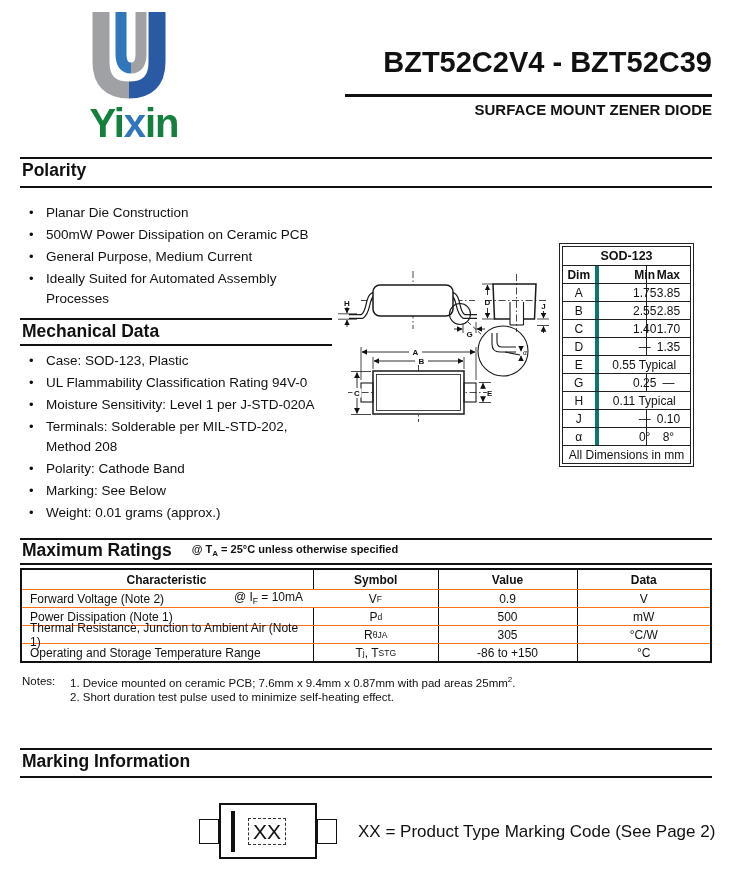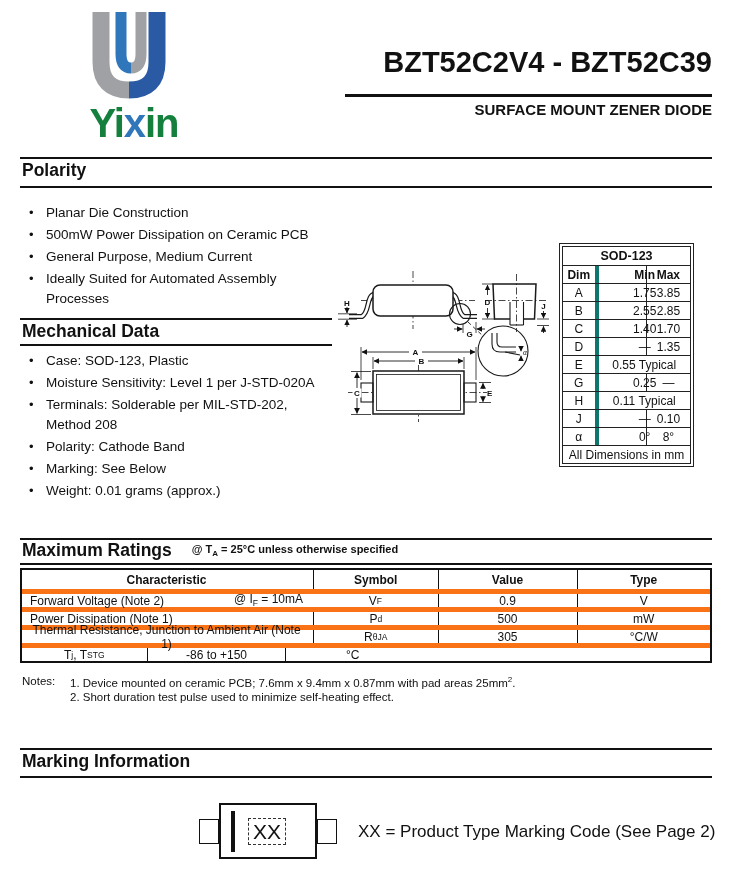--- a/index.html
+++ b/index.html
@@ -35,21 +35,21 @@
   .dt-dim { width:28%; border-right:4px solid #0f766e; }
   .dt-min { width:38%; border-right:1px solid #222;padding-left:45px; }
   .dt-max { width:34%; }
   .dt-rest { width:72%; }
   .dt-hdr .dt-c { font-weight:bold; }
   .dt-foot { justify-content:center; }
 
   
   .mrtable { position:absolute; left:20px; top:568px; width:692px; border:2px solid #111; background:#fff; }
   .mr-row { display:flex; height:18px; font-size:12px; align-items:stretch; }
-  .mr-row + .mr-row { border-top:5px solid #f97316;text-align:center; }
+  .mr-row + .mr-row { border-top:1px solid #f97316; }
   .mr-hdr { height:19px; font-weight:bold; }
   .mr-c { display:flex; align-items:center; justify-content:center; }
   .mr-c + .mr-c { border-left:1px solid #111; }
   .mr-char { width:42.3%; justify-content:flex-start; padding:0 10px 0 8px; }
   .mr-hdr .mr-char { justify-content:center; }
   .mr-sym { width:18.1%; } .mr-val { width:20.2%; } .mr-unit { width:19.4%; }
   .mr-char-flex { width:42.3%; display:flex; align-items:center; justify-content:space-between; padding:0 10px 0 8px; }
   sub.sb { font-size:8.5px; } sup.sp { font-size:8px; }
   .hd-cond { font-size:11px; font-weight:bold; margin-left:20px; position:relative; top:-3px; }
   .hd-cond sub { font-size:8px; }
@@ -105,20 +105,21 @@
     <li>500mW Power Dissipation on Ceramic PCB</li>
     <li>General Purpose, Medium Current</li>
     <li>Ideally Suited for Automated Assembly Processes</li>
   </ul>
 
   <div class="rule" style="left:20px; top:318px; width:312px;"></div>
   <div class="sec-h" style="left:22px; top:321px;">Mechanical Data</div>
   <div class="rule" style="left:20px; top:344px; width:312px;"></div>
   <ul class="blist" style="left:27px; top:351px; width:300px;">
     <li>Case: SOD-123, Plastic</li>
+    <li>UL Flammability Classification Rating 94V-0</li>
     <li>Moisture Sensitivity: Level 1 per J-STD-020A</li>
     <li>Terminals: Solderable per MIL-STD-202, Method 208</li>
     <li>Polarity: Cathode Band</li>
     <li>Marking: See Below</li>
     <li>Weight: 0.01 grams (approx.)</li>
   </ul>
 
   <svg class="abs" style="left:335px; top:262px;" width="225" height="193" viewBox="0 0 225 193">
     <defs>
       <marker id="ar" viewBox="0 0 8 8" refX="7.5" refY="4" markerWidth="6.5" markerHeight="6.5" orient="auto">
@@ -258,21 +259,21 @@
 
   <div class="rule" style="left:20px; top:538px; width:692px;"></div>
   <div class="sec-h" style="left:22px; top:540px;"><span>Maximum Ratings</span><span class="hd-cond"><span>@ T</span><sub>A</sub><span> = 25°C unless otherwise specified</span></span></div>
   <div class="rule" style="left:20px; top:563px; width:692px;"></div>
 
   <div class="mrtable">
     <div class="mr-row mr-hdr">
       <div class="mr-c mr-char">Characteristic</div>
       <div class="mr-c mr-sym">Symbol</div>
       <div class="mr-c mr-val">Value</div>
-      <div class="mr-c mr-unit">Type</div>
+      <div class="mr-c mr-unit">Data</div>
     </div>
     <div class="mr-row">
       <div class="mr-char-flex">
           <span>Forward Voltage (Note 2)</span>
           <span><span>@ I</span><sub class="sb">F</sub><span> = 10mA</span></span>
         </div>
       <div class="mr-c mr-sym">
           <span>V</span>
           <sub class="sb">F</sub>
         </div>
@@ -291,20 +292,21 @@
     <div class="mr-row">
       <div class="mr-c mr-char">Thermal Resistance, Junction to Ambient Air (Note 1)</div>
       <div class="mr-c mr-sym">
           <span>R</span>
           <sub class="sb">θJA</sub>
         </div>
       <div class="mr-c mr-val">305</div>
       <div class="mr-c mr-unit">°C/W</div>
     </div>
     <div class="mr-row">
+      <div class="mr-c mr-char">Operating and Storage Temperature Range</div>
       <div class="mr-c mr-sym">
           <span>T</span>
           <sub class="sb">j</sub>
           <span>, T</span>
           <sub class="sb">STG</sub>
         </div>
       <div class="mr-c mr-val">-86 to +150</div>
       <div class="mr-c mr-unit">°C</div>
     </div>
   </div>

